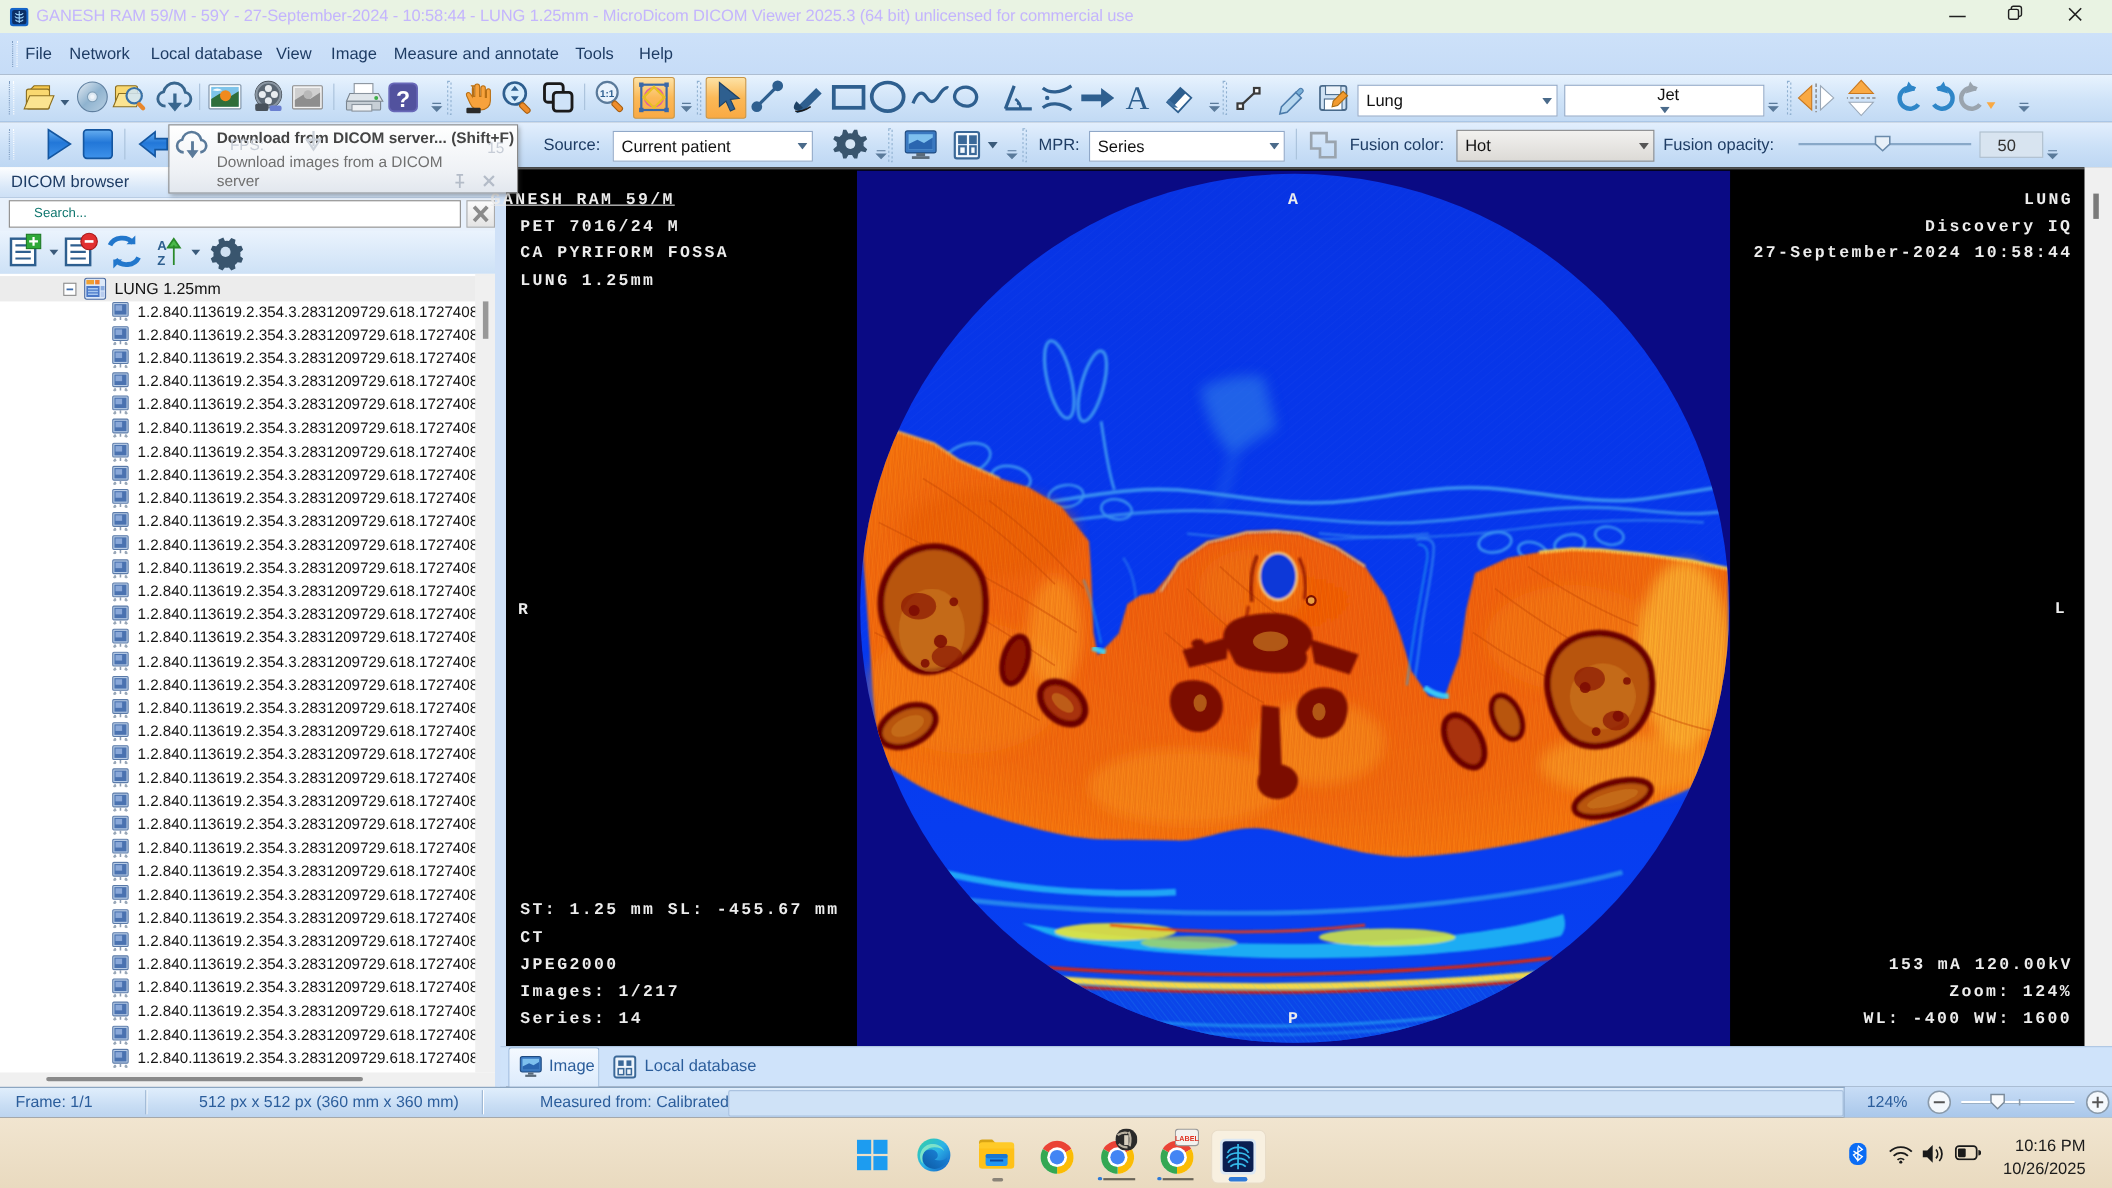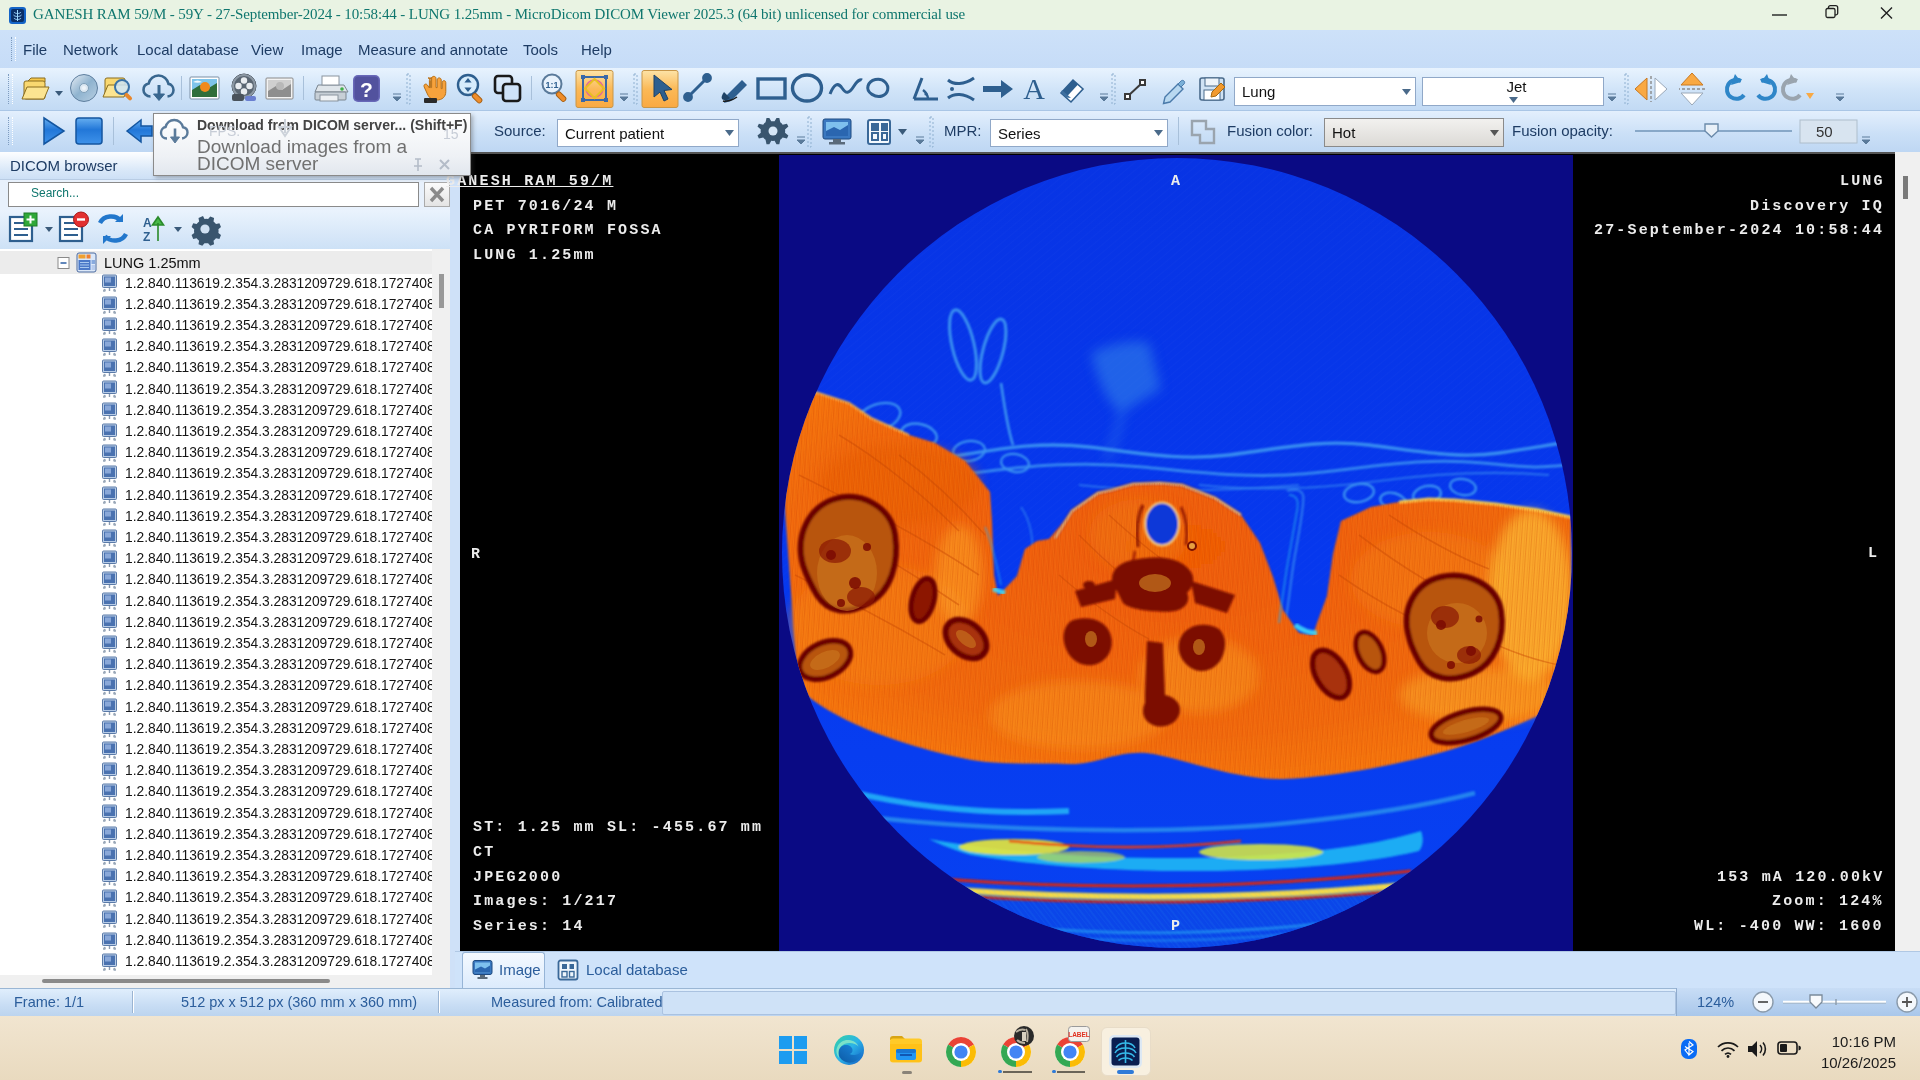--- a/index.html
+++ b/index.html
@@ -12,21 +12,21 @@
 .combo .ar{width:17px;height:100%;display:flex;align-items:center;justify-content:center;}
 </style></head><body>
 <div class="ab" style="width:1920px;height:1080px;background:#000;">
 
 <div class="ab" style="left:0;top:0;width:1920px;height:30px;background:#e9f3e3;"></div>
 <svg class="ab" style="left:9px;top:7px" width="17" height="17" viewBox="0 0 17 17">
       <rect x="0" y="0" width="17" height="17" rx="3" fill="#1565c8"></rect>
       <rect x="2" y="2" width="13" height="13" rx="2" fill="#0b2f66"></rect>
       <path d="M8.5 3v11M5 5c1 2 6 2 7 0M4.5 8c1.5 2 6.5 2 8 0M5 11c1 2 6 2 7 0" stroke="#9fd8ff" stroke-width="1" fill="none"></path>
     </svg>
-<div class="ab" style="left:33px;top:6px;font-size:15px;letter-spacing:-.12px;color:#0f766e;font-family:Liberation Serif, serif;">GANESH RAM 59/M - 59Y - 27-September-2024 - 10:58:44 - LUNG 1.25mm - MicroDicom DICOM Viewer 2025.3 (64 bit) unlicensed for commercial use</div>
+<div class="ab" style="left:33px;top:6px;font-size:15px;letter-spacing:-.12px;color:#c4b5fd;">GANESH RAM 59/M - 59Y - 27-September-2024 - 10:58:44 - LUNG 1.25mm - MicroDicom DICOM Viewer 2025.3 (64 bit) unlicensed for commercial use</div>
 <svg class="ab" style="left:1764px;top:4px" width="150" height="22" viewBox="0 0 150 22">
       <path d="M8 11h15" stroke="#202020" stroke-width="1.4"></path>
       <rect x="62" y="4.5" width="9" height="9" rx="1.5" fill="none" stroke="#202020" stroke-width="1.3"></rect>
       <path d="M64.5 4.5v-1a1.8 1.8 0 0 1 1.8-1.8h5.4a2 2 0 0 1 2 2v5.4a1.8 1.8 0 0 1-1.8 1.8h-1" stroke="#202020" stroke-width="1.3" fill="none"></path>
       <path d="M117 3.5l11 11M128 3.5l-11 11" stroke="#202020" stroke-width="1.4"></path>
     </svg>
 
 <div class="ab" style="left:0;top:30px;width:1920px;height:38px;background:linear-gradient(#cde1f9,#c6dcf7);"></div>
 <div class="ab grip" style="left:11px;top:37px;height:24px;"></div>
 <div class="ab mtxt" style="left:23px;top:41px;">File</div>
@@ -1045,21 +1045,21 @@
 
 <div class="ab" style="left:153px;top:113px;width:318px;height:63px;background:linear-gradient(#ffffff,#eef1f5 70%,#e2e7ee);border:1px solid #8a8a8a;box-shadow:2px 2px 4px rgba(60,60,60,.35);box-sizing:border-box;"></div>
 <svg class="ab" style="left:158px;top:116px" width="34" height="31" viewBox="0 0 34 31">
       <g fill="none" stroke="#5a7a9a" stroke-width="2.4">
         <path d="M9 22.5c-3.5 0-6-2.6-6-5.8 0-2.8 2-5.2 4.6-5.7 1-4 4.4-7 8.6-7 4.4 0 8 3.1 8.8 7.3 2.6.4 4.5 2.6 4.5 5.3 0 2.9-2.3 5.4-5.4 5.9"></path>
         <path d="M17 12.5v12" stroke-width="2.6"></path>
         <path d="M12.5 21l4.5 6 4.5-6z" fill="#5a7a9a" stroke-width="1"></path>
       </g>
     </svg>
 <div class="ab" style="left:197px;top:117px;font-size:14px;font-weight:bold;color:#444;">Download from DICOM server... (Shift+F)</div>
-<div class="ab" style="left:197px;top:139px;width:240px;font-size:19px;color:#707070;line-height:16.5px;">Download images from a DICOM server</div>
+<div class="ab" style="left:197px;top:139px;width:240px;font-size:14px;color:#707070;line-height:16.5px;">Download images from a DICOM server</div>
 <div class="ab" style="left:209px;top:123px;font-size:14px;color:#c6ccd6;">FPS:</div>
 <svg class="ab" style="left:277px;top:117px" width="16" height="24">
       <path d="M8 2v14M2 10l6 9 6-9z" fill="none" stroke="#ccd2da" stroke-width="2"></path>
     </svg>
 <div class="ab" style="left:443px;top:126px;font-size:14px;color:#c6ccd6;">15</div>
 <svg class="ab" style="left:410px;top:157px" width="45" height="16" viewBox="0 0 45 16">
       <path d="M5 2h6M8 2v7M4 9h8M8 9v5" stroke="#b4bcc8" stroke-width="1.6" fill="none"></path>
       <path d="M30 3l9 9M39 3l-9 9" stroke="#b4bcc8" stroke-width="2"></path>
     </svg>
 </div>

